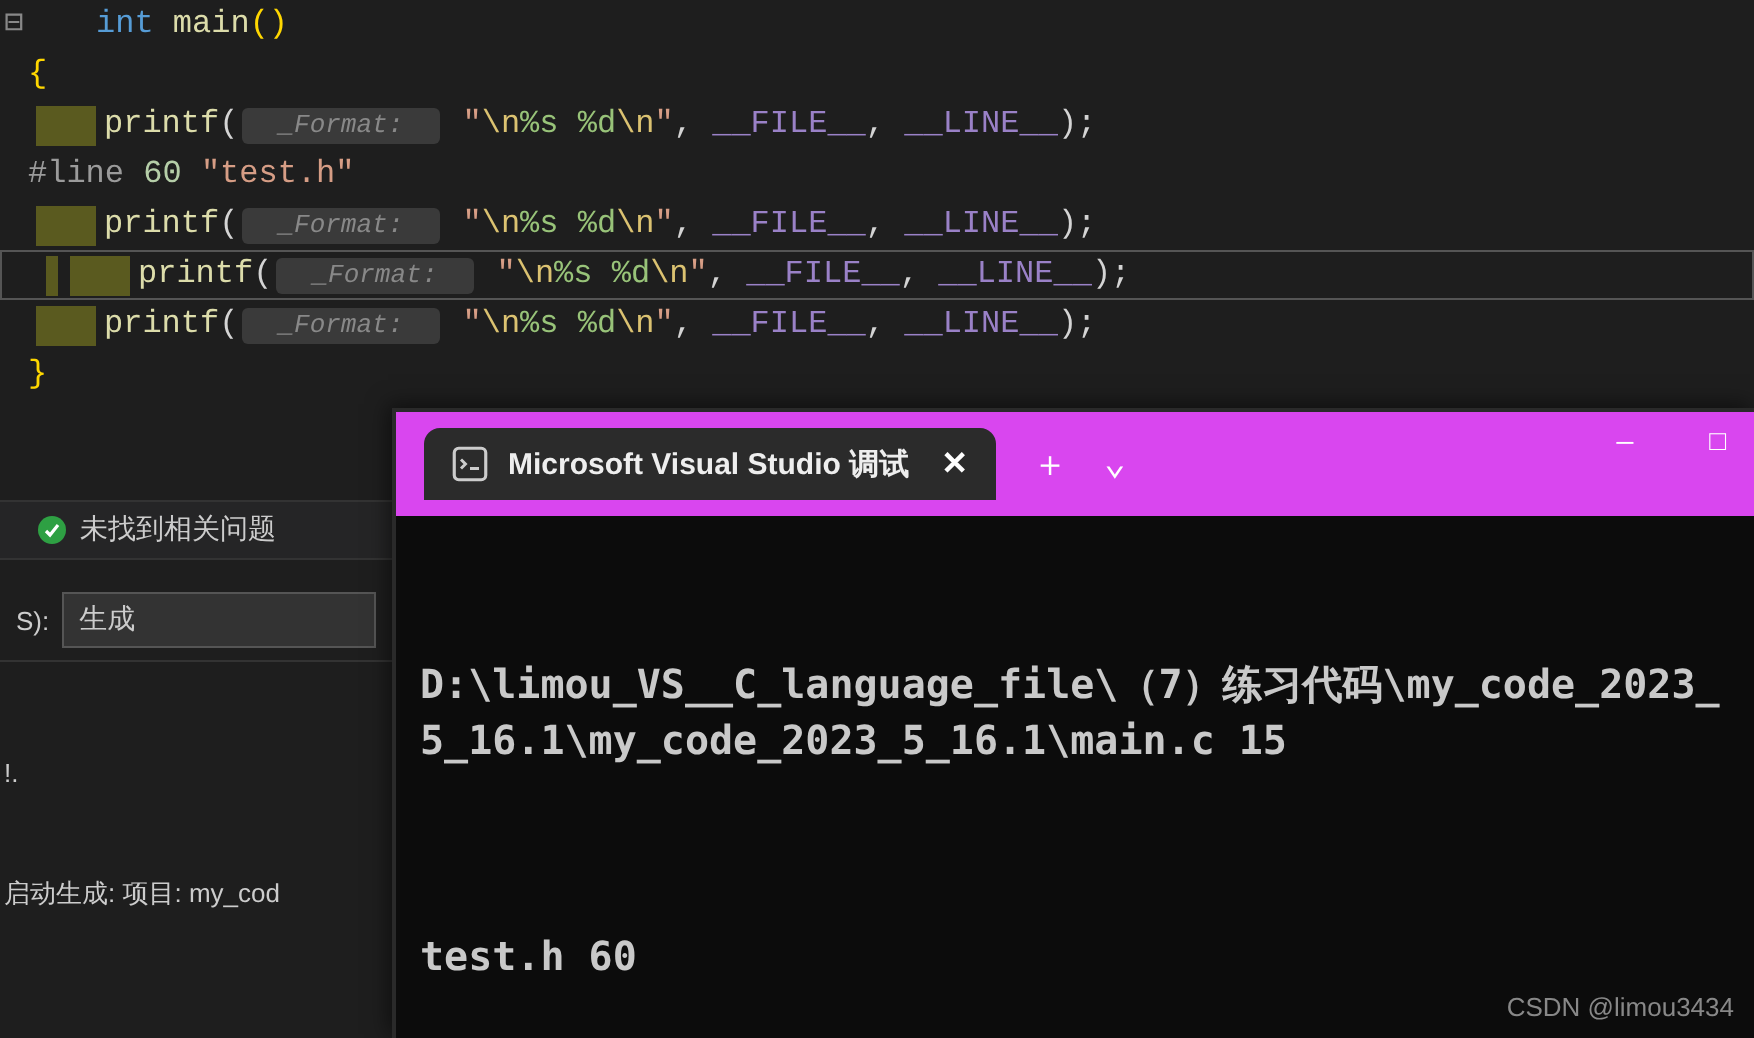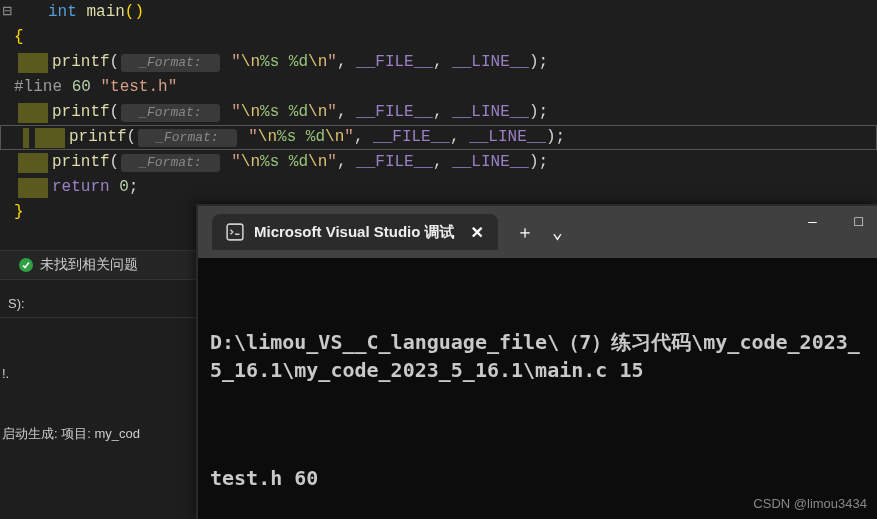--- a/index.html
+++ b/index.html
@@ -140,21 +140,21 @@
     right: 0; bottom: 0;
     background: #0c0c0c;
     border-top: 2px solid #2a2a2a;
     border-left: 2px solid #2a2a2a;
     box-shadow: -2px -2px 10px rgba(0,0,0,0.5);
   }
   .term-titlebar {
     height: 52px;
     display: flex;
     align-items: center;
-    background: #404040;
+    background: #d946ef;
     position: relative;
   }
   .term-tab {
     display: flex;
     align-items: center;
     background: #2b2b2b;
     height: 36px;
     padding: 0 14px;
     border-radius: 8px 8px 0 0;
     margin-left: 14px;
@@ -296,46 +296,41 @@
     <span class="str-orange"> "</span><span class="esc-yellow">\n</span><span class="fmt-green">%s</span><span class="str-orange"> </span><span class="fmt-green">%d</span><span class="esc-yellow">\n</span><span class="str-orange">"</span>
     <span class="comma">,</span>
     <span>&nbsp;</span>
     <span class="macro">__FILE__</span>
     <span class="comma">,</span>
     <span>&nbsp;</span>
     <span class="macro">__LINE__</span>
     <span class="paren">);</span>
   </div>
 
-  <div class="code-line">
-    <span class="fold-glyph">&nbsp;</span>
-    <span class="indent-block"></span>
-    <span class="macro">return</span>
-    <span>&nbsp;</span>
-    <span class="num-green">0</span>
-    <span class="semi">;</span>
-  </div>
 
   <div class="code-line">
     <span class="fold-glyph">&nbsp;</span>
     <span class="brace-yellow">}</span>
   </div>
 </div>
 
 <div class="issues-bar">
   <svg class="check-icon" viewBox="0 0 16 16">
     <circle cx="8" cy="8" r="7" fill="#2ea043"></circle>
     <path d="M5 8.5 L7 10.5 L11 5.5" stroke="#fff" stroke-width="1.6" fill="none"></path>
   </svg>
   <span>未找到相关问题</span>
 </div>
 
 <div class="output-panel">
   <div class="output-header">
     <span class="output-label">S):</span>
+    <div class="output-dropdown">
+      <span>生成</span>
+    </div>
   </div>
   <div class="output-body">
     <div>!.</div>
     <div>启动生成: 项目: my_cod</div>
     <div>&nbsp;</div>
     
     
   </div>
 </div>
 

